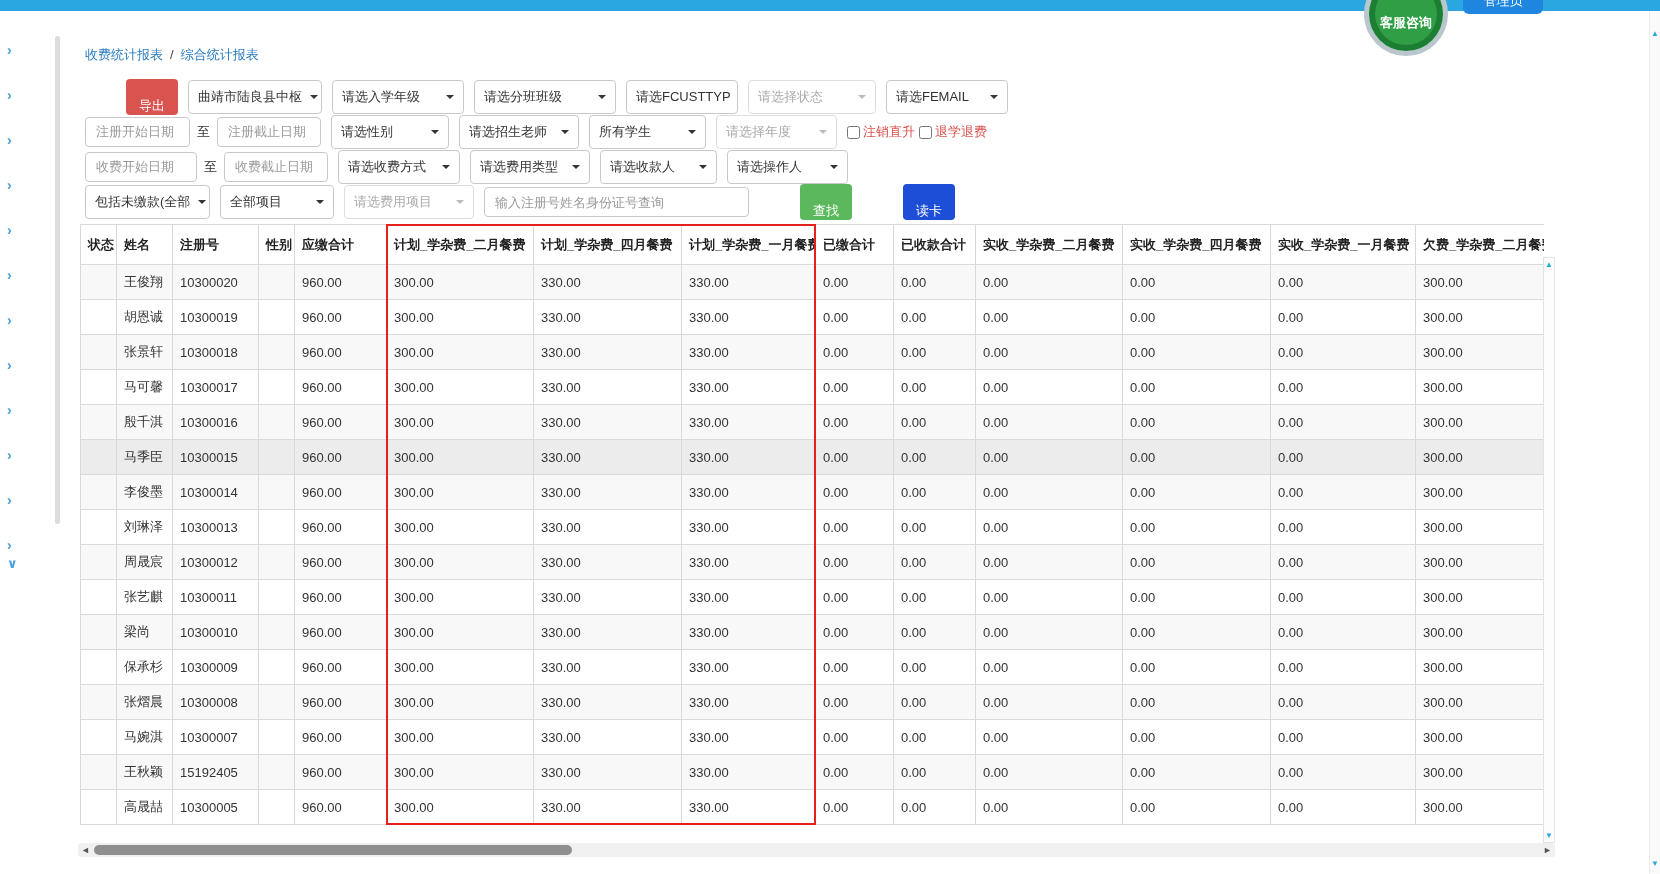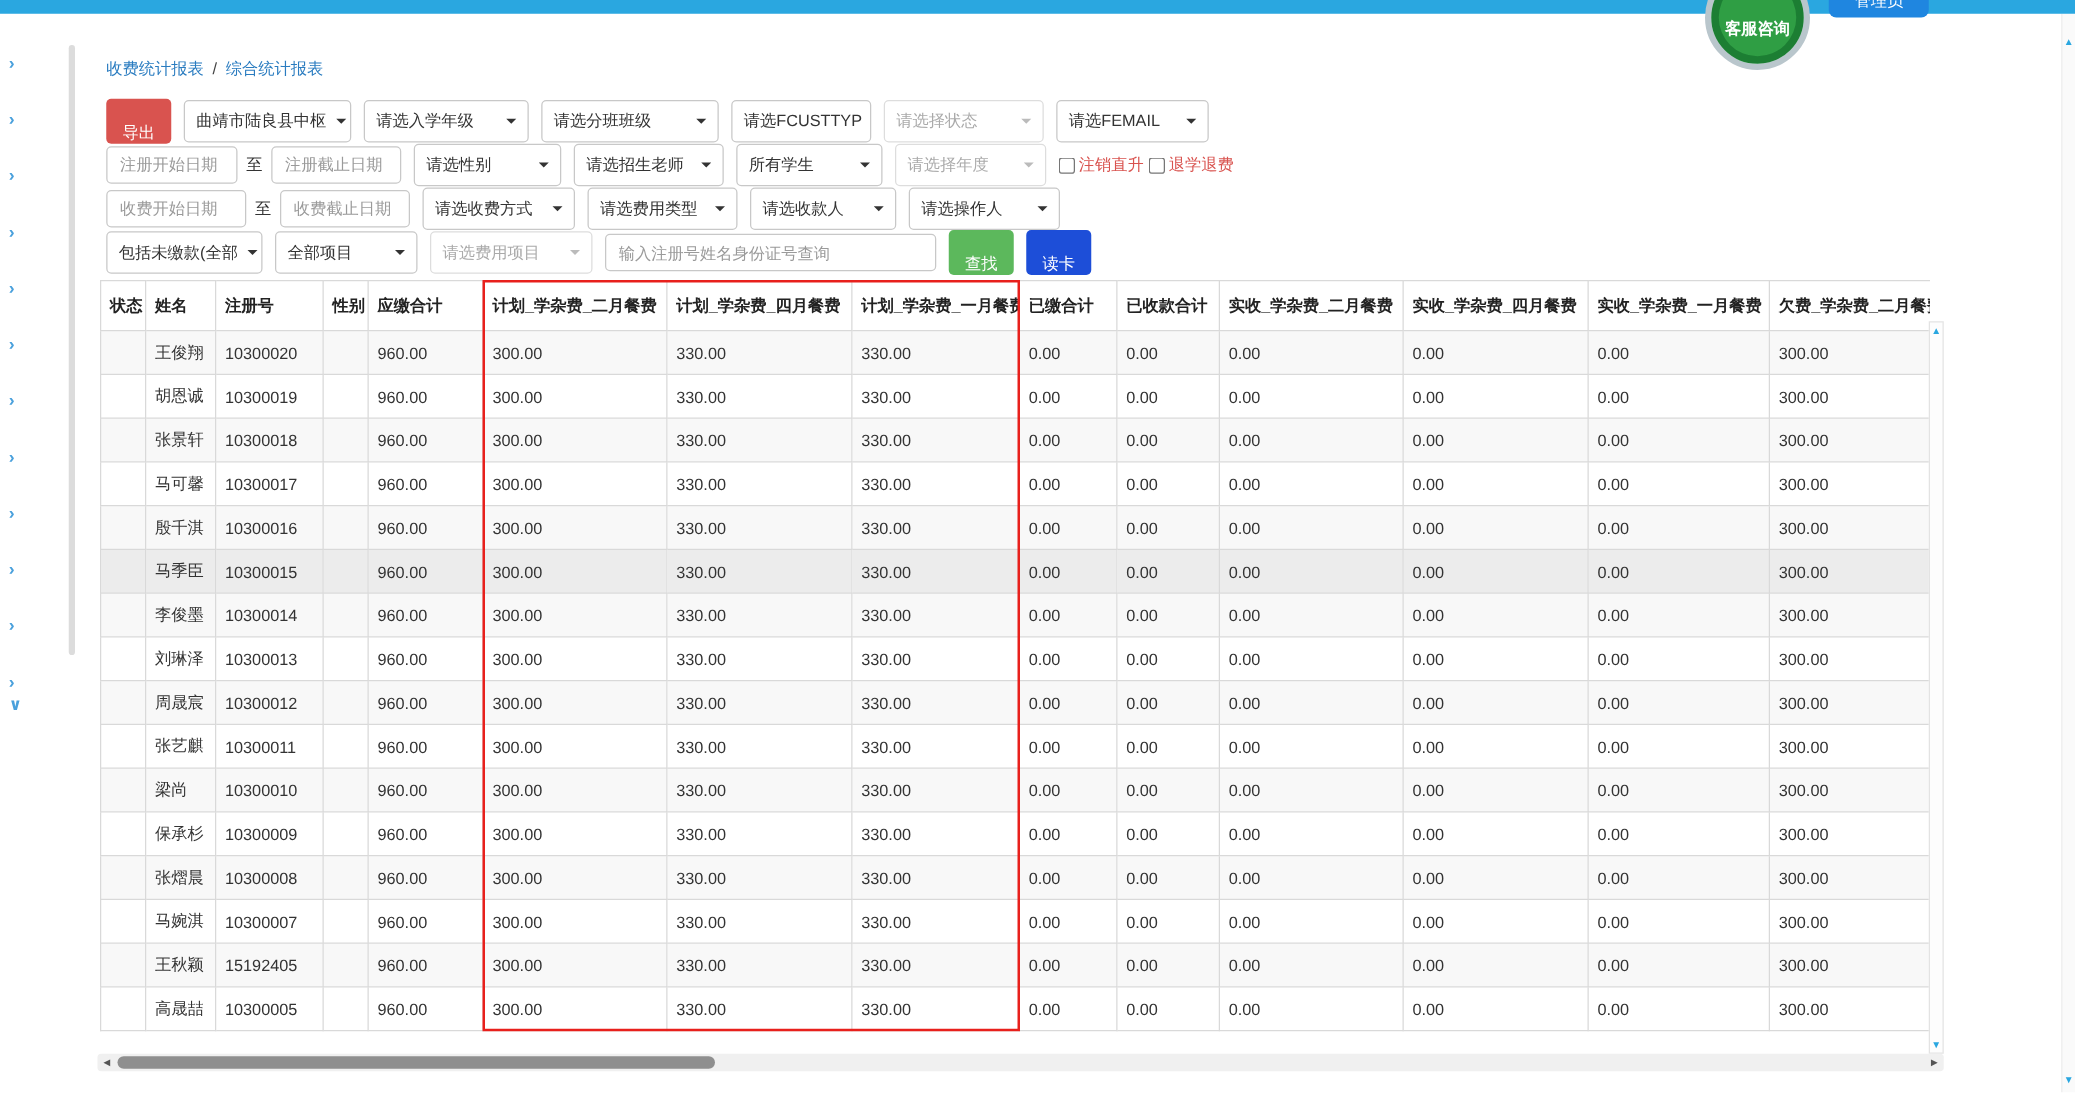--- a/index.html
+++ b/index.html
@@ -31,21 +31,21 @@
 
   
   .breadcrumb { position:absolute; left:85px; top:46px; font-size:13px; z-index:1; }
   .breadcrumb a { color:#2a7cc0; text-decoration:none; cursor:pointer; }
   .breadcrumb .sep { color:#444; margin:0 7px; }
 
   
   .filters { position:absolute; left:85px; top:82px; z-index:1; }
   .frow { display:flex; align-items:center; gap:10px; margin-bottom:5px; height:30px; }
   .btn { height:30px; border:none; border-radius:4px; font-size:13px; color:#fff; padding:18px 13px;
-    cursor:pointer; flex:0 0 auto; font-family:inherit; }
+    cursor:pointer; flex:0 0 auto; font-family:inherit;margin-left:41px; }
   .btn-export { background:#d9534f; }
   .btn-find { background:#5cb85c; }
   .btn-read { background:#1d4ed8; }
   .select { height:30px; border:1px solid #c8c8c8; border-radius:4px; background:#fff; font-size:13px;
     color:#333; display:inline-flex; align-items:center; justify-content:space-between; padding:16px 9px;
     cursor:pointer; flex:0 0 auto; white-space:nowrap; overflow:hidden; }
   .caret { width:0; height:0; border-left:4px solid transparent; border-right:4px solid transparent;
     border-top:4px solid #333; margin-left:8px; flex:0 0 auto; }
   .select.disabled { color:#aaa; border-color:#ddd; }
   .select.disabled .caret { border-top-color:#bbb; }

